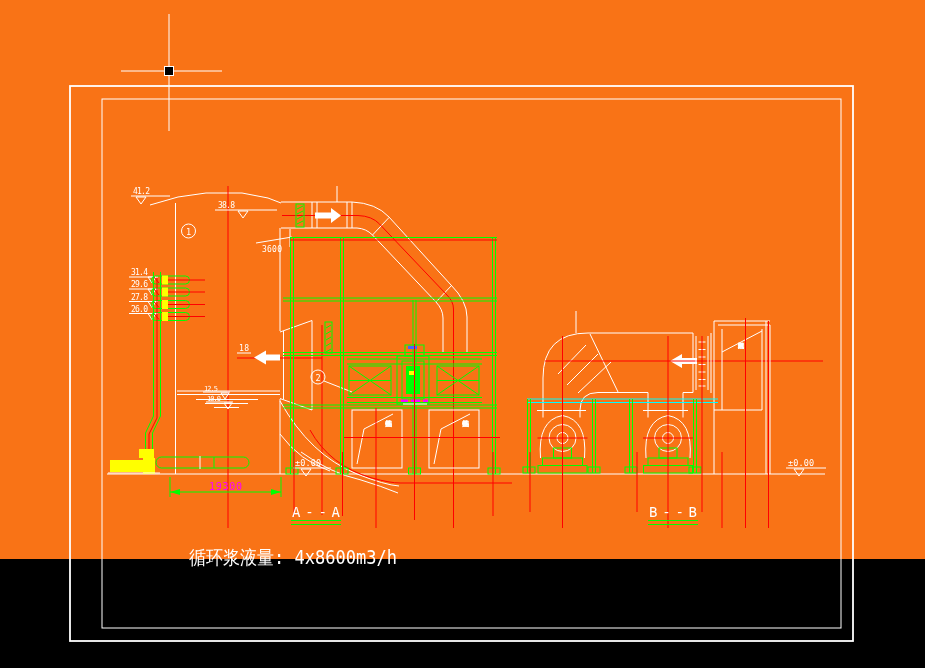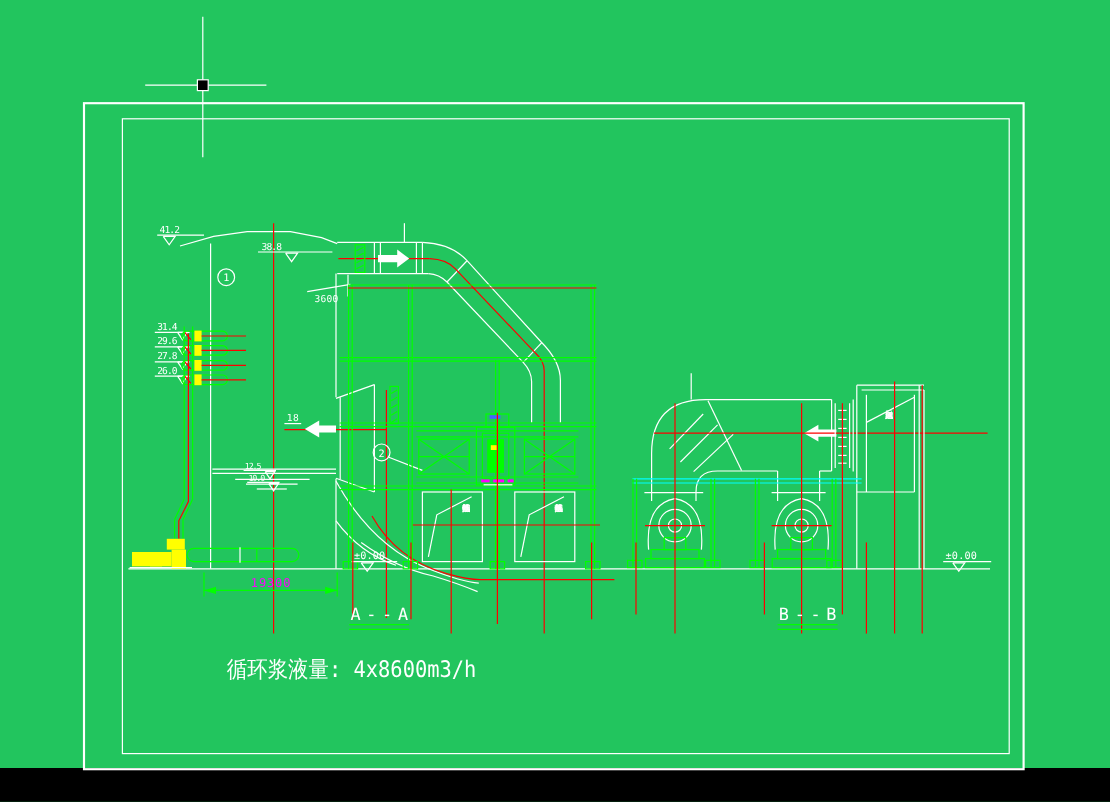--- a/index.html
+++ b/index.html
@@ -1,16 +1,16 @@
 <!DOCTYPE html>
 <html><head>
 <meta charset="utf-8">
 <style>
   html,body{margin:0;padding:0;background:#000;width:925px;height:668px;overflow:hidden}
-  #stage{position:relative;width:925px;height:640px;background:#22c55e;font-family:"DejaVu Sans Mono",monospace}
+  #stage{position:relative;width:925px;height:559px;background:#f97316;font-family:"DejaVu Sans Mono",monospace}
   svg{position:absolute;left:0;top:0}
   svg text{fill:#fff;font-family:"DejaVu Sans Mono",monospace}
   .w{stroke:#fff;fill:none;stroke-width:1}
   .w2{stroke:#fff;fill:none;stroke-width:1.8}
   .g{stroke:#00ff00;fill:none;stroke-width:1}
   .gf{fill:#00ff00;stroke:none}
   .r{stroke:#ff0000;fill:none;stroke-width:1}
   .cy{stroke:#00ffff;fill:none;stroke-width:1}
   .yf{fill:#ffff00;stroke:none}
   .mf{fill:#ff00ff;stroke:none}

